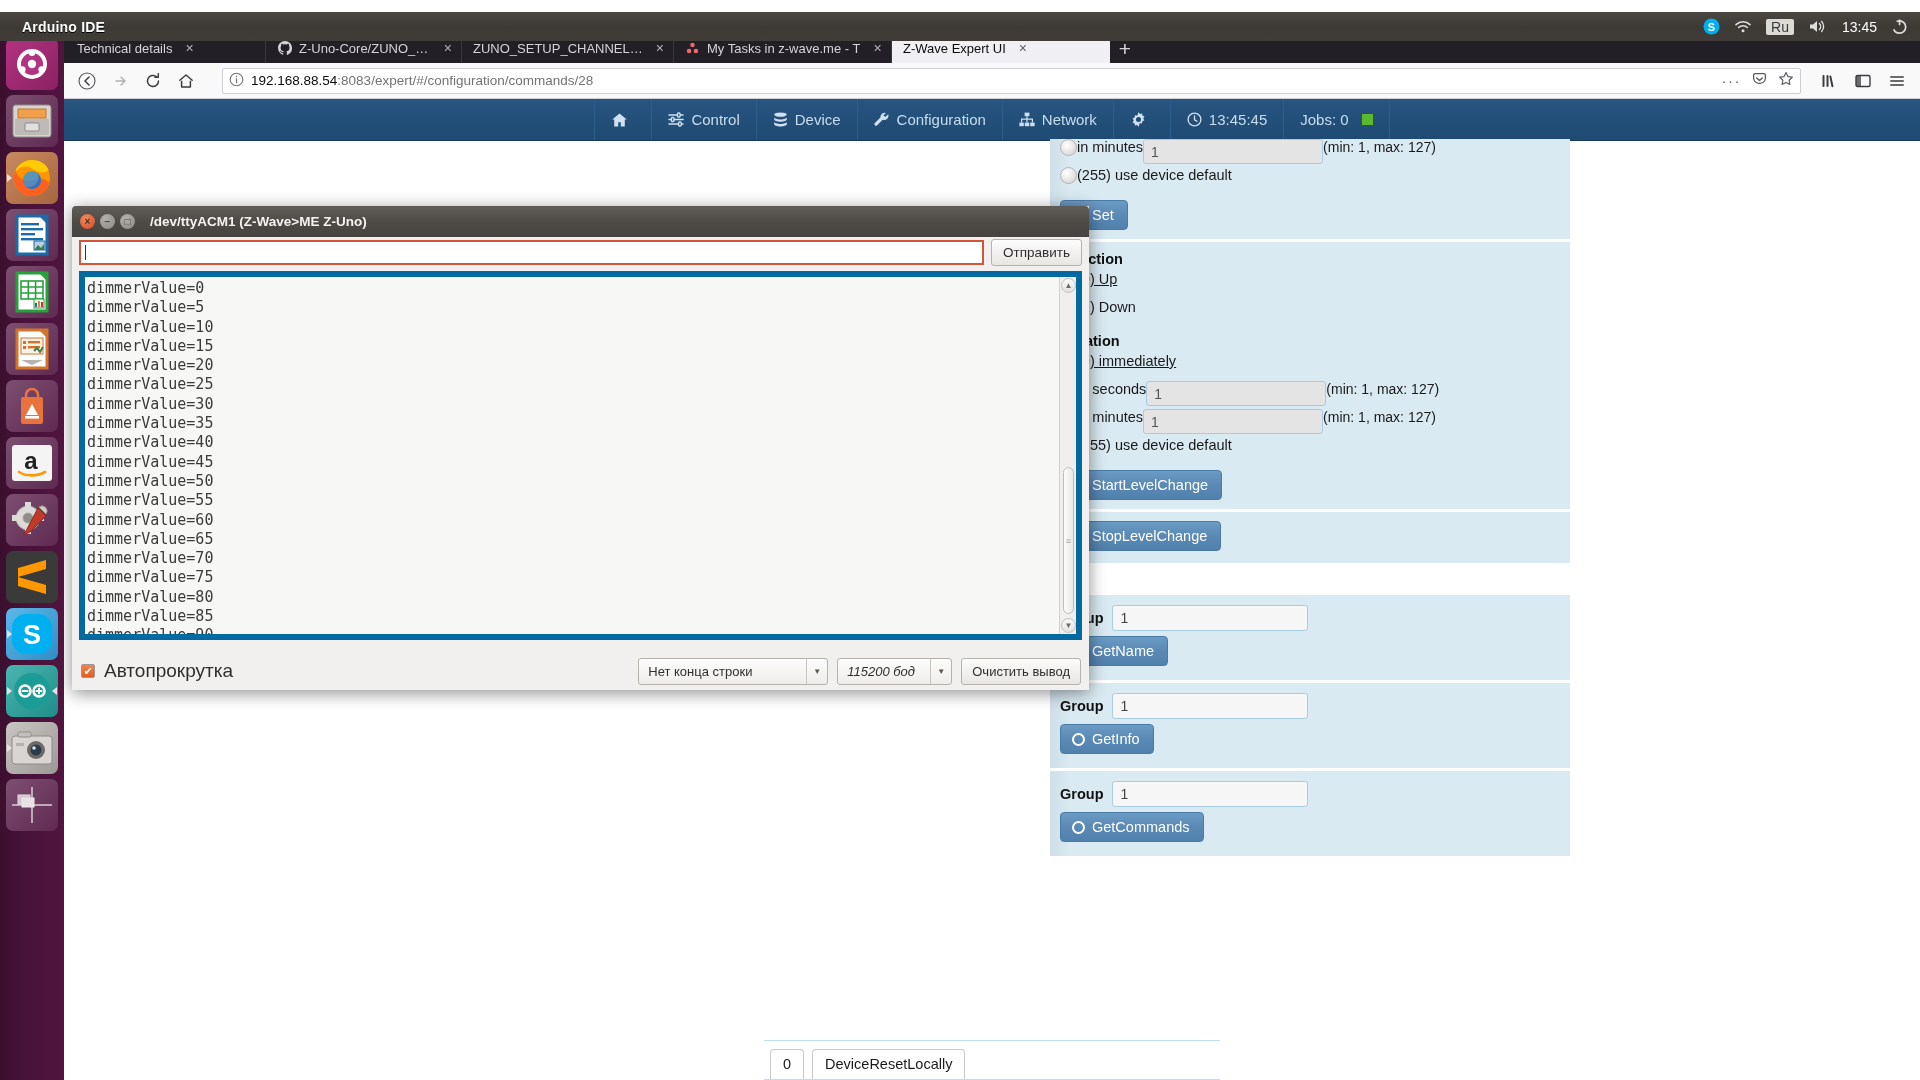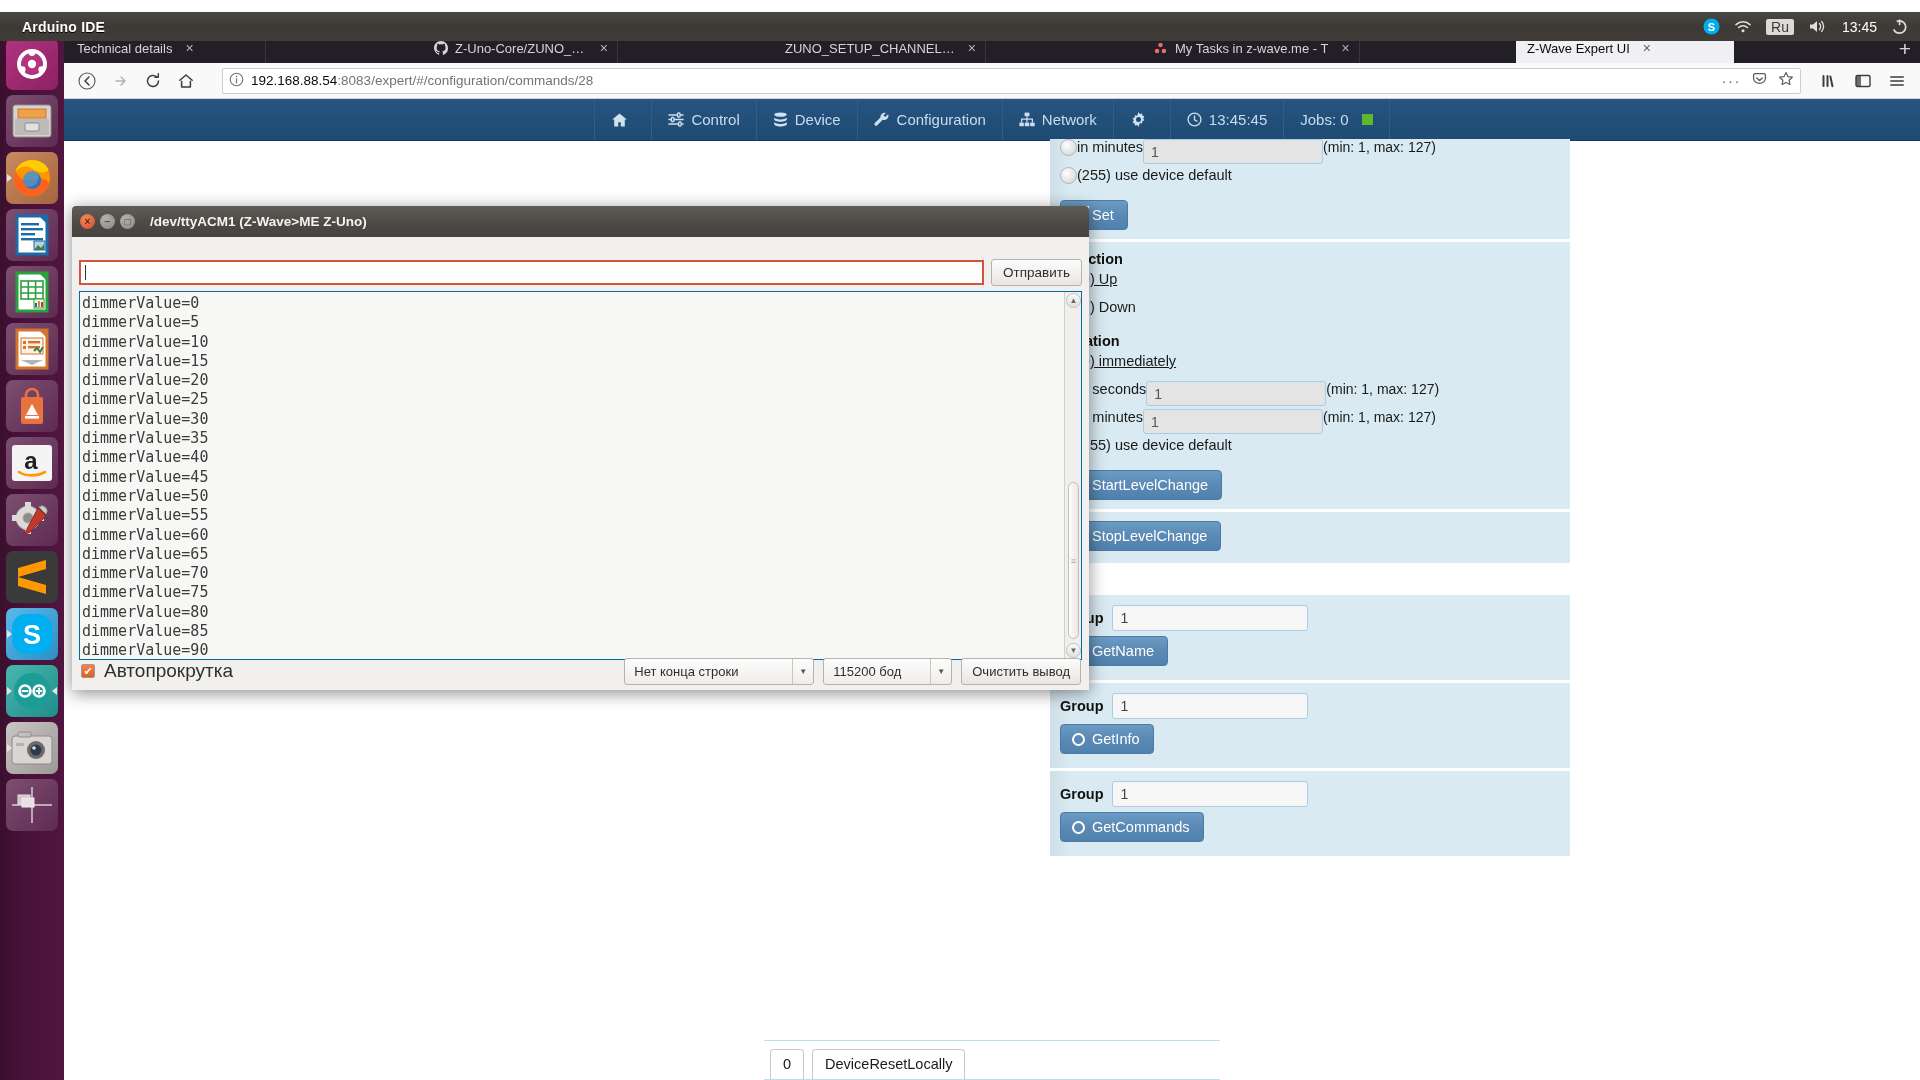--- a/index.html
+++ b/index.html
@@ -49,21 +49,20 @@
 
   
   #browser {
     position: absolute; top: 29px; left: 64px; width: 1856px; height: 1051px;
     background: #f9f9fa;
   }
   #tabbar {
     height: 34px; background: #d9d4d1;
     background: #221f26; display: flex; align-items: flex-end;
     padding-left: 2px;
-    justify-content: space-between;
   }
   .tab {
     height: 30px; display: flex; align-items: center; gap: 7px;
     padding: 0 9px 0 11px; min-width: 0;
     font-size: 13px; color: #d6d3d8; position: relative;
     border-right: 1px solid #3a3640;
     background: #221f26;
   }
   .tab .tab-title { white-space: nowrap; overflow: hidden; text-overflow: ellipsis; }
   .tab .tab-close { font-size: 14px; color: #b6b3ba; margin-left: 6px; flex: 0 0 auto; }
@@ -200,36 +199,36 @@
     border-top-left-radius: 4px; border-top-right-radius: 4px;
   }
   .wbtn { width: 15px; height: 15px; border-radius: 50%; position: relative;
           display: flex; align-items: center; justify-content: center;
           font-size: 10px; color: #4b3b30; }
   .wbtn.close { background: radial-gradient(circle at 35% 30%, #f08a5b, #d3492a); color:#5a2a18; }
   .wbtn.min { background: radial-gradient(circle at 35% 30%, #b4b0ac, #8b8783); color:#4a4a4a; }
   .wbtn.max { background: radial-gradient(circle at 35% 30%, #b4b0ac, #8b8783); color:#4a4a4a; }
   #serial-title .stitle { margin-left: 10px; }
 
-  #serial-body { background: #f1f0ee; padding: 22px 7px 0 7px; height: 453px; position: relative; }
+  #serial-body { background: #f1f0ee; padding: 2px 7px 0 7px; height: 453px; position: relative; }
   #serial-send-row { display: flex; align-items: center; gap: 7px; }
   #serial-input {
     flex: 1; height: 25px; background: #fff; border: 2px solid #d0553a;
     display: flex; align-items: center; padding: 0 4px;
   }
   #serial-input .caret { width: 1px; height: 15px; background: #333; display:block; }
   #serial-send {
     height: 27px; background: linear-gradient(to bottom,#fcfcfc,#e8e6e3);
     border: 1px solid #b6b2ae; border-radius: 3px;
     font-size: 13.5px; color: #2f2f2f; padding: 0 11px;
     display: flex; align-items: center;
   }
   #serial-out {
     margin-top: 5px; height: 369px; background: #f7f7f5;
-    border: 1px solid #0369a1; position: relative; overflow: hidden;
+    border: 6px solid #0369a1; position: relative; overflow: hidden;
     display: flex;
   }
   #serial-lines {
     flex: 1; font-family: "DejaVu Sans Mono", "Liberation Mono", monospace;
     font-size: 15px; line-height: 19.3px; color: #3b3b3b; padding: 2px 0 0 2px;
     white-space: pre;
   }
   #serial-scroll {
     width: 17px; background: #f0efed; border-left: 1px solid #d4d1cd;
     position: relative;
@@ -819,21 +818,21 @@
 
     <div id="serial-footer">
       <span class="chk">✔</span>
       <span class="ft-label">Автопрокрутка</span>
       <span style="flex:1"></span>
       <div class="combo" style="width:190px;">
         <span class="cb-text">Нет конца строки</span>
         <span style="flex:1"></span>
         <span class="cb-arrow">▼</span>
       </div>
-      <div class="combo" style="width:129px;">
+      <div class="combo" style="width:115px;font-style:italic;">
         <span class="cb-text">115200 бод</span>
         <span style="flex:1"></span>
         <span class="cb-arrow">▼</span>
       </div>
       <div class="btn-flat">Очистить вывод</div>
     </div>
   </div>
 </div>
 
 </body></html>

